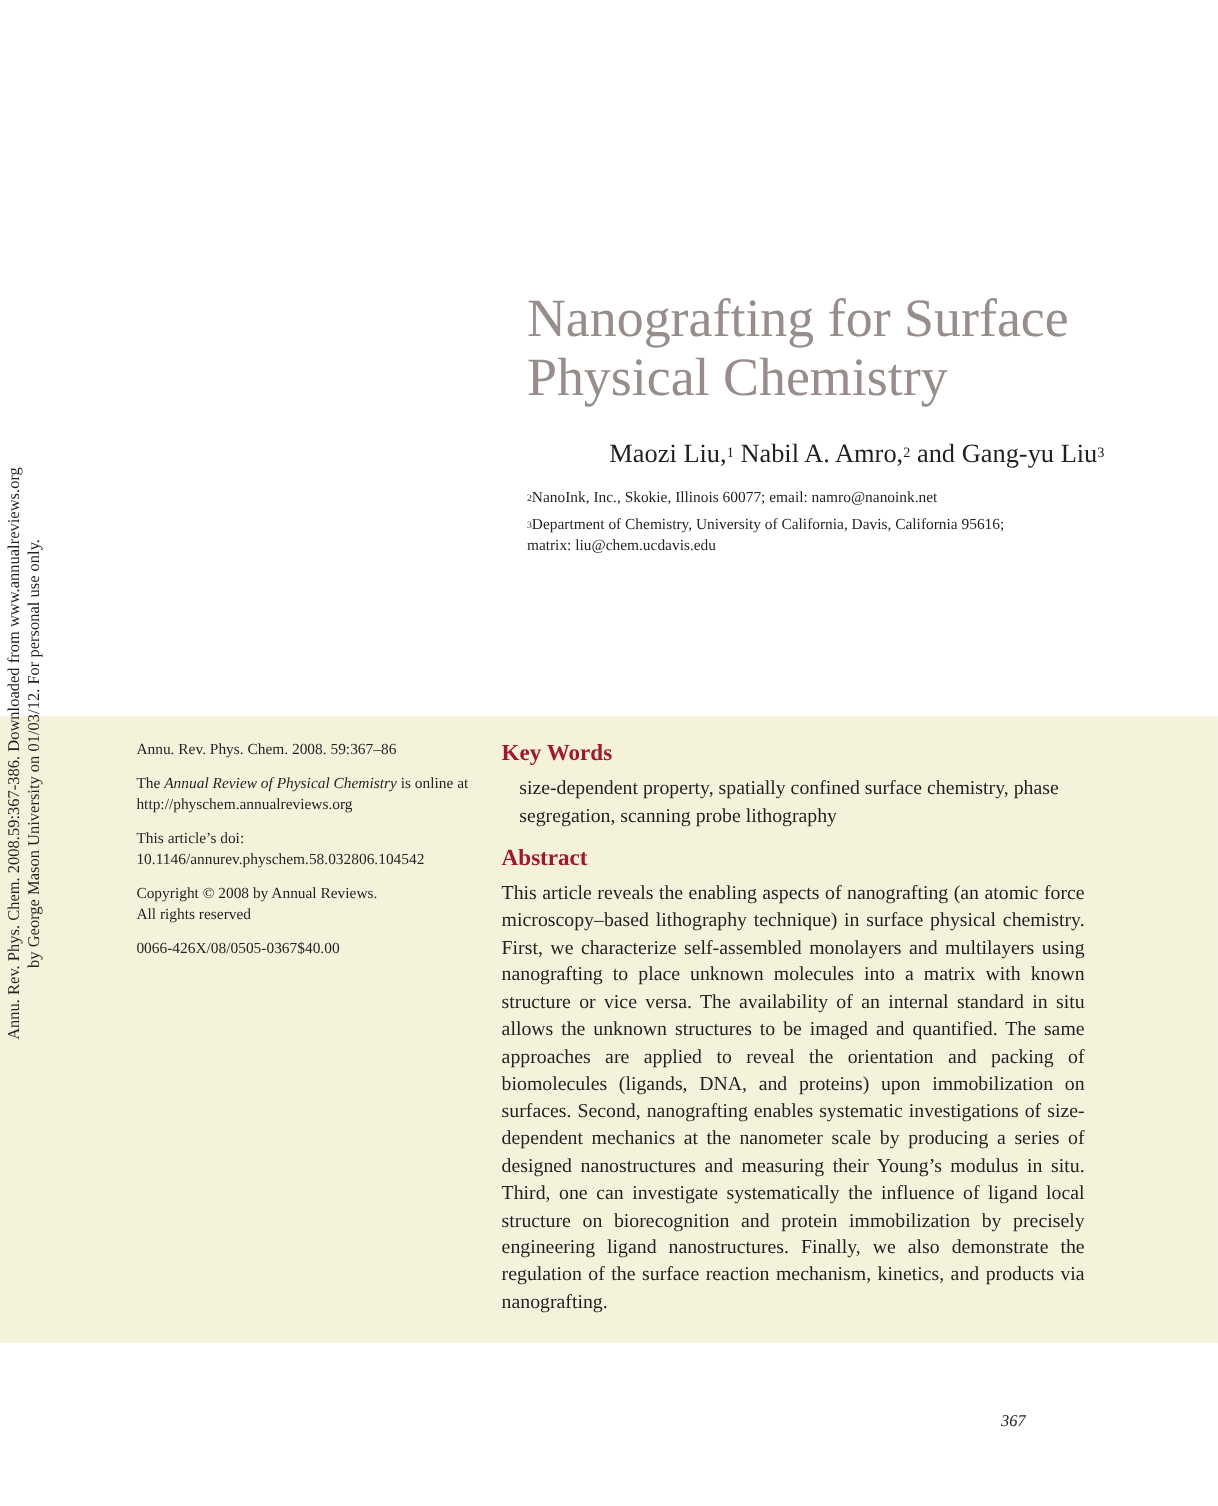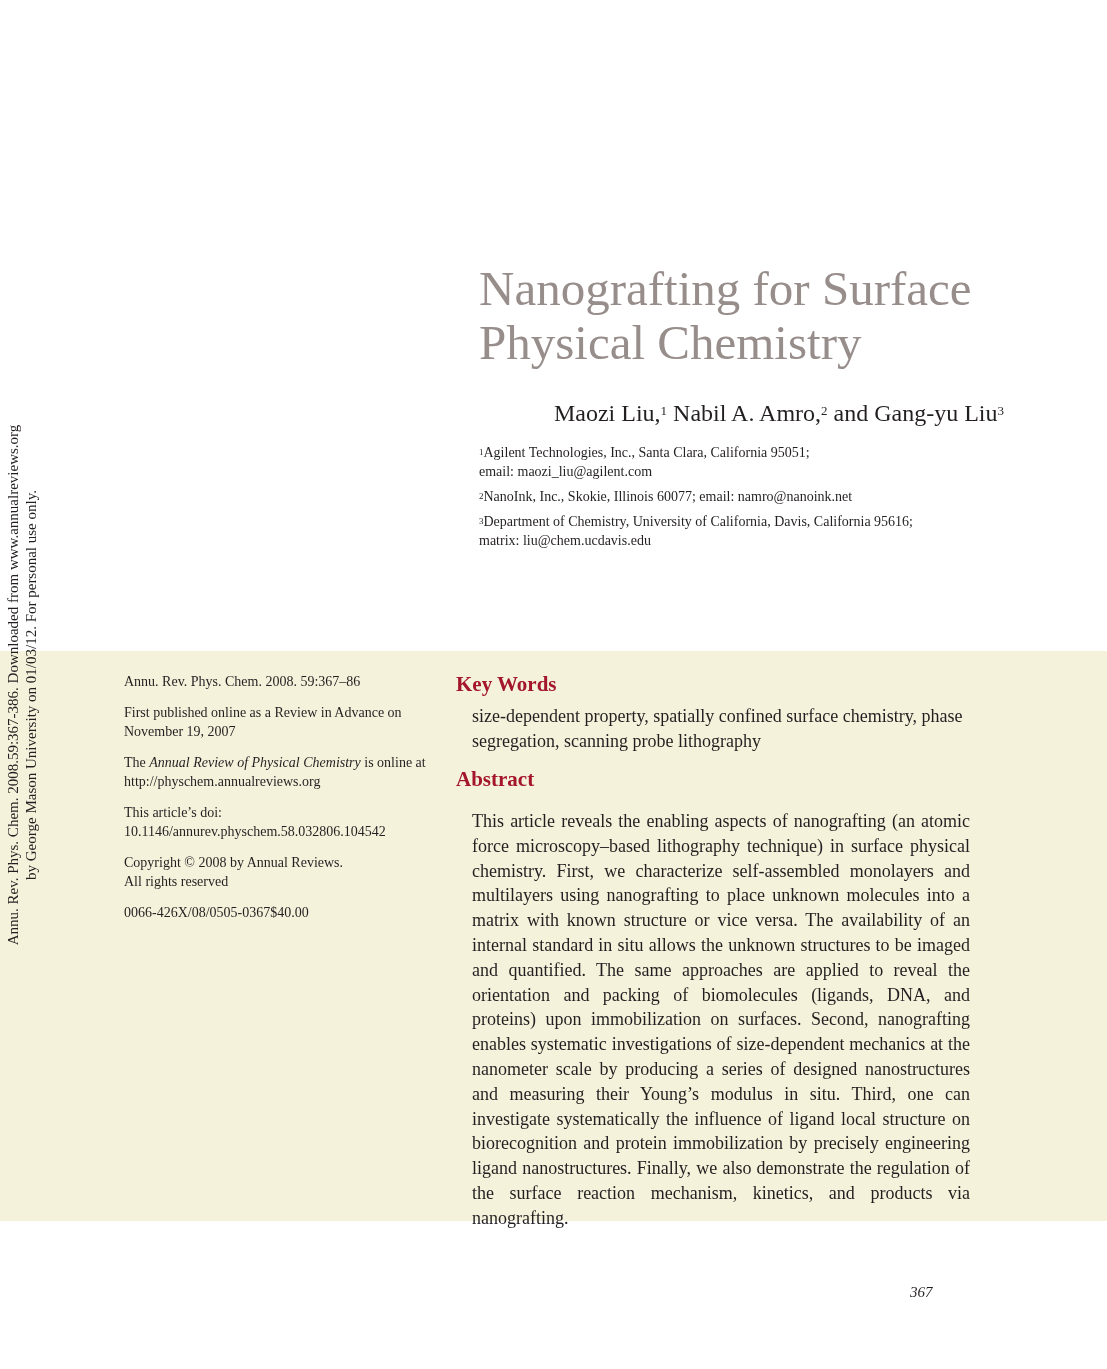--- a/index.html
+++ b/index.html
@@ -34,21 +34,21 @@
   .authors sup { font-size: 13px; vertical-align: top; position: relative; top: -2px; }
   .affils { position: absolute; left: 479px; top: 443px; width: 520px; font-size: 14px; line-height: 19px; }
   .affil { margin-bottom: 6px; }
   .affil sup { font-size: 9px; vertical-align: top; }
   .meta { position: absolute; left: 124px; top: 672px; width: 330px; font-size: 14px; line-height: 19px; }
   .meta p { margin: 0 0 12px 0; }
   .meta em { font-style: italic; }
   .right-col { position: absolute; left: 456px; top: 670px; width: 530px; }
   .heading { color: #a3162c; font-weight: bold; font-size: 21px; line-height: 28px; margin: 0 0 6px 0; }
   .keywords { font-size: 18px; line-height: 25px; margin: 0 0 11px 16px; }
-  .abstract { font-size: 18px; line-height: 24.8px; text-align: justify; margin: 16px; hyphens: manual; }
+  .abstract { font-size: 18px; line-height: 24.8px; text-align: justify; margin: 0; hyphens: manual; }
   .page-num { position: absolute; left: 910px; top: 1284px; font-size: 15px; font-style: italic; }
 </style>
 </head>
 <body>
 
 <div class="band"></div>
 
 <div class="side-note">
   <div>Annu. Rev. Phys. Chem. 2008.59:367-386. Downloaded from www.annualreviews.org</div>
   <div>by George Mason University on 01/03/12. For personal use only.</div>
@@ -58,38 +58,30 @@
   <span>Nanografting for Surface</span><br>
   <span>Physical Chemistry</span>
 </h1>
 
 <p class="authors">
   <span>Maozi Liu,</span><sup>1</sup><span> Nabil A. Amro,</span><sup>2</sup><span> and Gang-yu Liu</span><sup>3</sup>
 </p>
 
 <div class="affils">
   <div class="affil">
-    <sup>1</sup><span>Agilent Technologies, Inc., Santa Clara, California 95051;</span><br>
-    <span>email: maozi_liu@agilent.com</span>
-  </div>
-  <div class="affil">
     <sup>2</sup><span>NanoInk, Inc., Skokie, Illinois 60077; email: namro@nanoink.net</span>
   </div>
   <div class="affil">
     <sup>3</sup><span>Department of Chemistry, University of California, Davis, California 95616;</span><br>
     <span>matrix: liu@chem.ucdavis.edu</span>
   </div>
 </div>
 
 <div class="meta">
   <p>Annu. Rev. Phys. Chem. 2008. 59:367–86</p>
-  <p>
-    <span>First published online as a Review in Advance on</span><br>
-    <span>November 19, 2007</span>
-  </p>
   <p>
     <span>The </span><em>Annual Review of Physical Chemistry</em><span> is online at</span><br>
     <span>http://physchem.annualreviews.org</span>
   </p>
   <p>
     <span>This article’s doi:</span><br>
     <span>10.1146/annurev.physchem.58.032806.104542</span>
   </p>
   <p>
     <span>Copyright © 2008 by Annual Reviews.</span><br>

